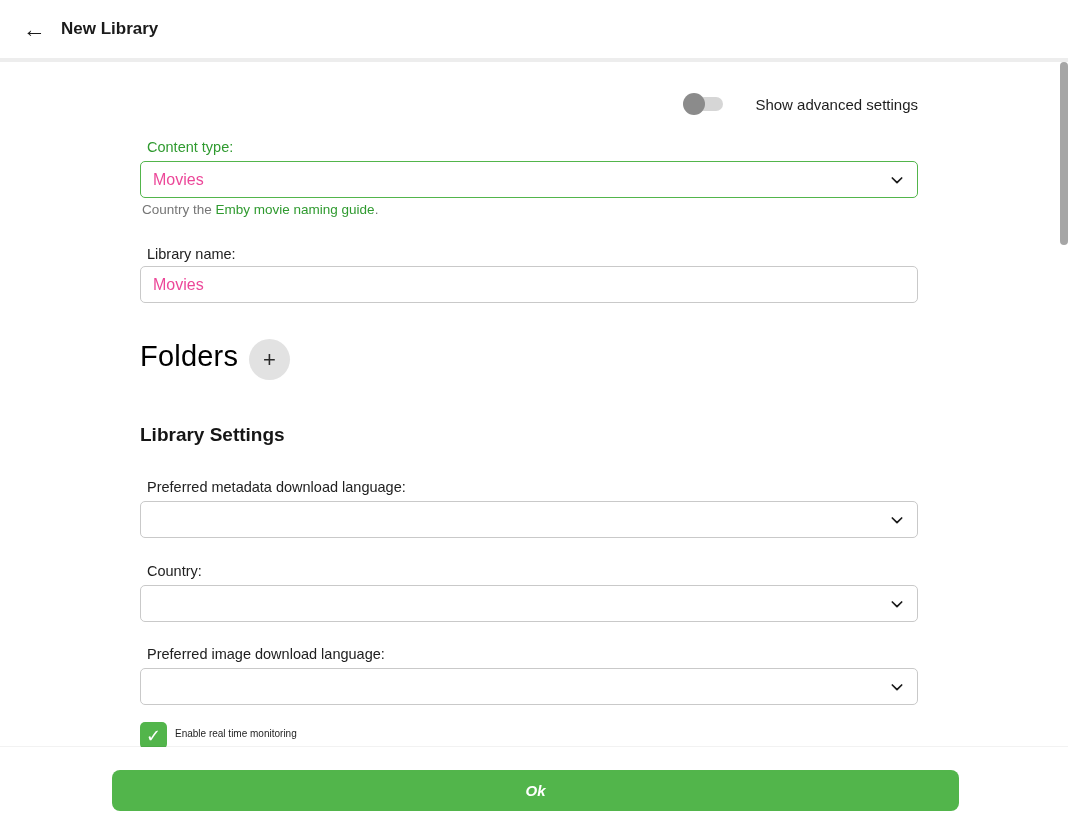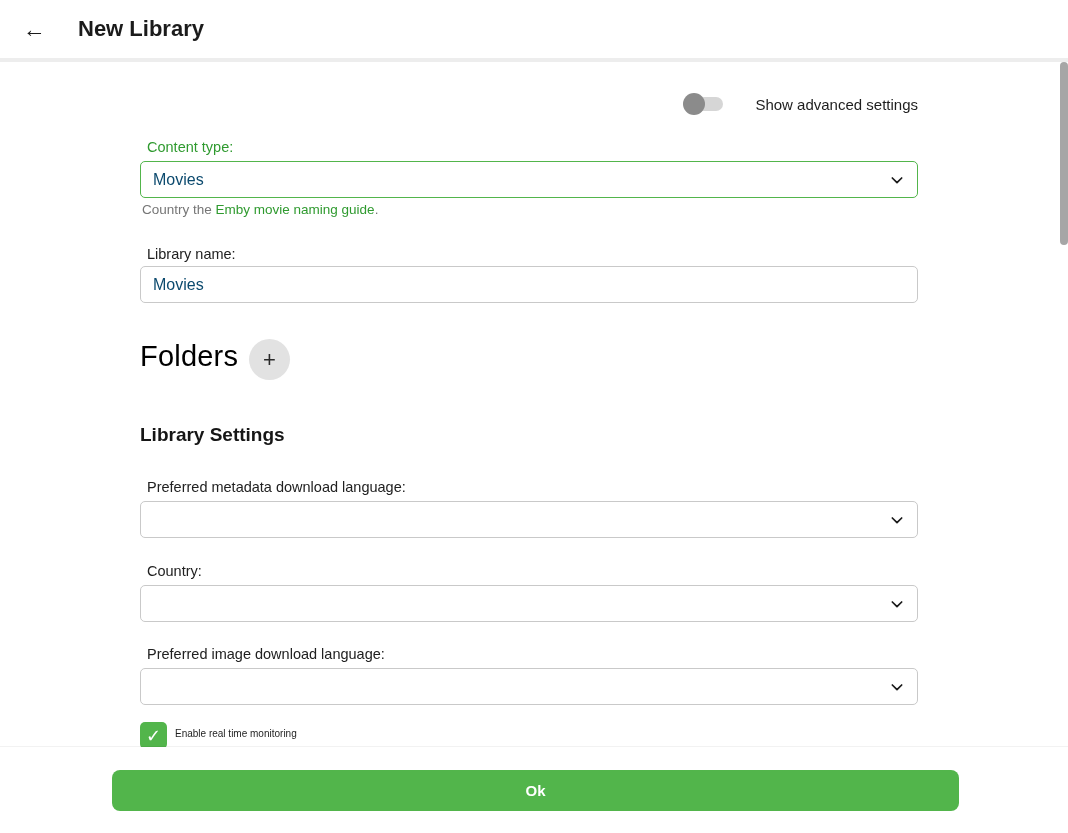--- a/index.html
+++ b/index.html
@@ -18,21 +18,21 @@
   .appbar-divider {
     position: absolute; top: 58px; left: 0; right: 0; height: 4px;
     background: #ededed;
   }
   .back-btn {
     width: 40px; height: 40px; border: none; background: transparent;
     font-size: 23px; color: #1b1b1b; cursor: pointer; line-height: 40px;
     text-align: center; padding: 0;
   }
   .appbar-title {
-    font-size: 22px; font-weight: 700; color: #1b1b1b; margin-left: 24px;
+    font-size: 17px; font-weight: 700; color: #1b1b1b; margin-left: 7px;
   }
 
   
   .toggle-row {
     position: absolute; top: 92px; right: 150px; height: 24px;
     display: flex; align-items: center; gap: 32px; cursor: pointer;
   }
   .toggle-track {
     position: relative; width: 36px; height: 14px; border-radius: 7px;
     background: #d6d6d6; margin-left: 4px;
@@ -43,21 +43,21 @@
   }
   .toggle-label { font-size: 15px; color: #1e1e1e; }
 
   
   .field-label { position: absolute; left: 147px; font-size: 14.5px; color: #212121; }
   .field-label.green { color: #2f9a2f; }
 
   .select-box, .text-input {
     position: absolute; left: 140px; width: 778px; height: 37px;
     border-radius: 5px; background: #fff; display: flex; align-items: center;
-    font-size: 16px; color: #0c4a6e; padding: 0 12px; cursor: pointer;
+    font-size: 16px; color: #ec4899; padding: 0 12px; cursor: pointer;
   }
   .select-box { border: 1px solid #c9c9c9; justify-content: space-between; }
   .select-box.accent { border: 1.5px solid #52b54b; }
   .text-input { border: 1px solid #c9c9c9; cursor: text; }
   .chevron { width: 16px; height: 16px; flex: 0 0 auto; }
   .chevron svg { display: block; }
 
   .helper-text {
     position: absolute; left: 142px; top: 202px; font-size: 13.5px; color: #767676;
   }
@@ -92,21 +92,21 @@
 
   
   .footer {
     position: absolute; left: 0; right: 0; top: 747px; height: 86px;
     background: #fff; box-shadow: 0 -1px 0 rgba(0,0,0,0.05);
   }
   .ok-btn {
     position: absolute; left: 112px; top: 23px; width: 847px; height: 41px;
     border: none; border-radius: 8px; background: #52b54b; color: #fff;
     font-family: "Liberation Sans", sans-serif;
-    font-size: 15px; font-weight: 700; cursor: pointer;
+    font-size: 15px; font-weight: 700; cursor: pointer; font-style: italic;
   }
 
   
   .scrollbar-thumb {
     position: absolute; right: 0px; top: 62px; width: 8px; height: 183px;
     background: #a6a6a6; border-radius: 4px; cursor: grab;
   }
 </style>
 </head>
 <body>

